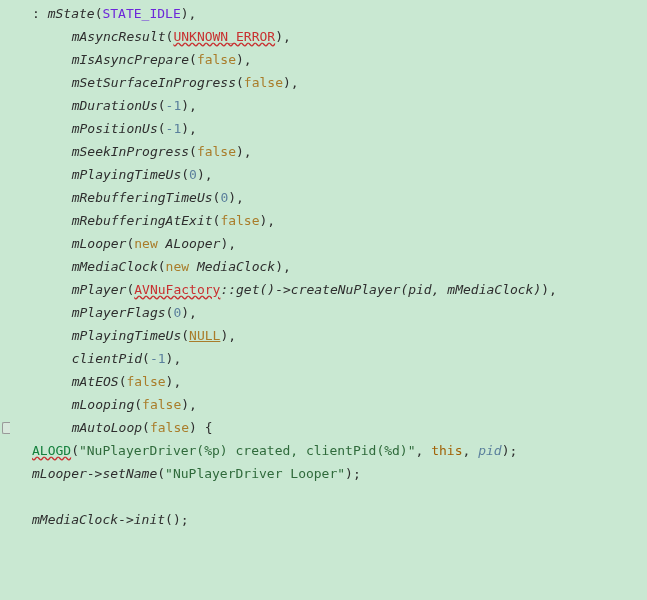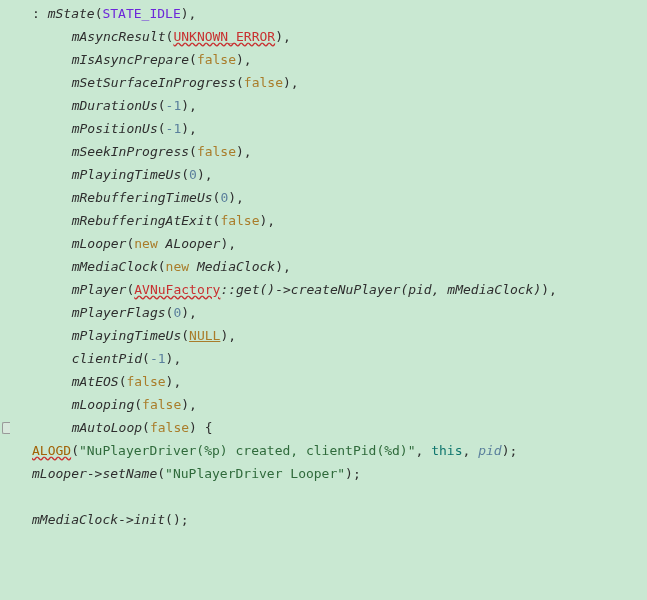--- a/index.html
+++ b/index.html
@@ -38,27 +38,27 @@
   .num { color: #5a7f9c; }
   .null-val { color: #a97c2a; text-decoration: underline; }
   .punct { color: #2e2e2e; }
   .err-und {
     color: #c83030;
     text-decoration-line: underline;
     text-decoration-style: wavy;
     text-decoration-color: #c83030;
   }
   .warn-call {
-    color: #a16207;
+    color: #15803d;
     text-decoration-line: underline;
     text-decoration-style: wavy;
     text-decoration-color: #c83030;
   }
   .string { color: #2f6a3b; }
-  .this-kw { color: #0f766e; }
+  .this-kw { color: #a16207; }
   .ident { color: #2e2e2e; font-style: italic; }
   .i1 { display:inline-block; width: 28px; }
   .i2 { display:inline-block; width: 52px; position: relative; }
   .i2::before {
     content: "";
     position: absolute;
     left: 36px;
     top: 0;
     bottom: 0;
     width: 1px;

